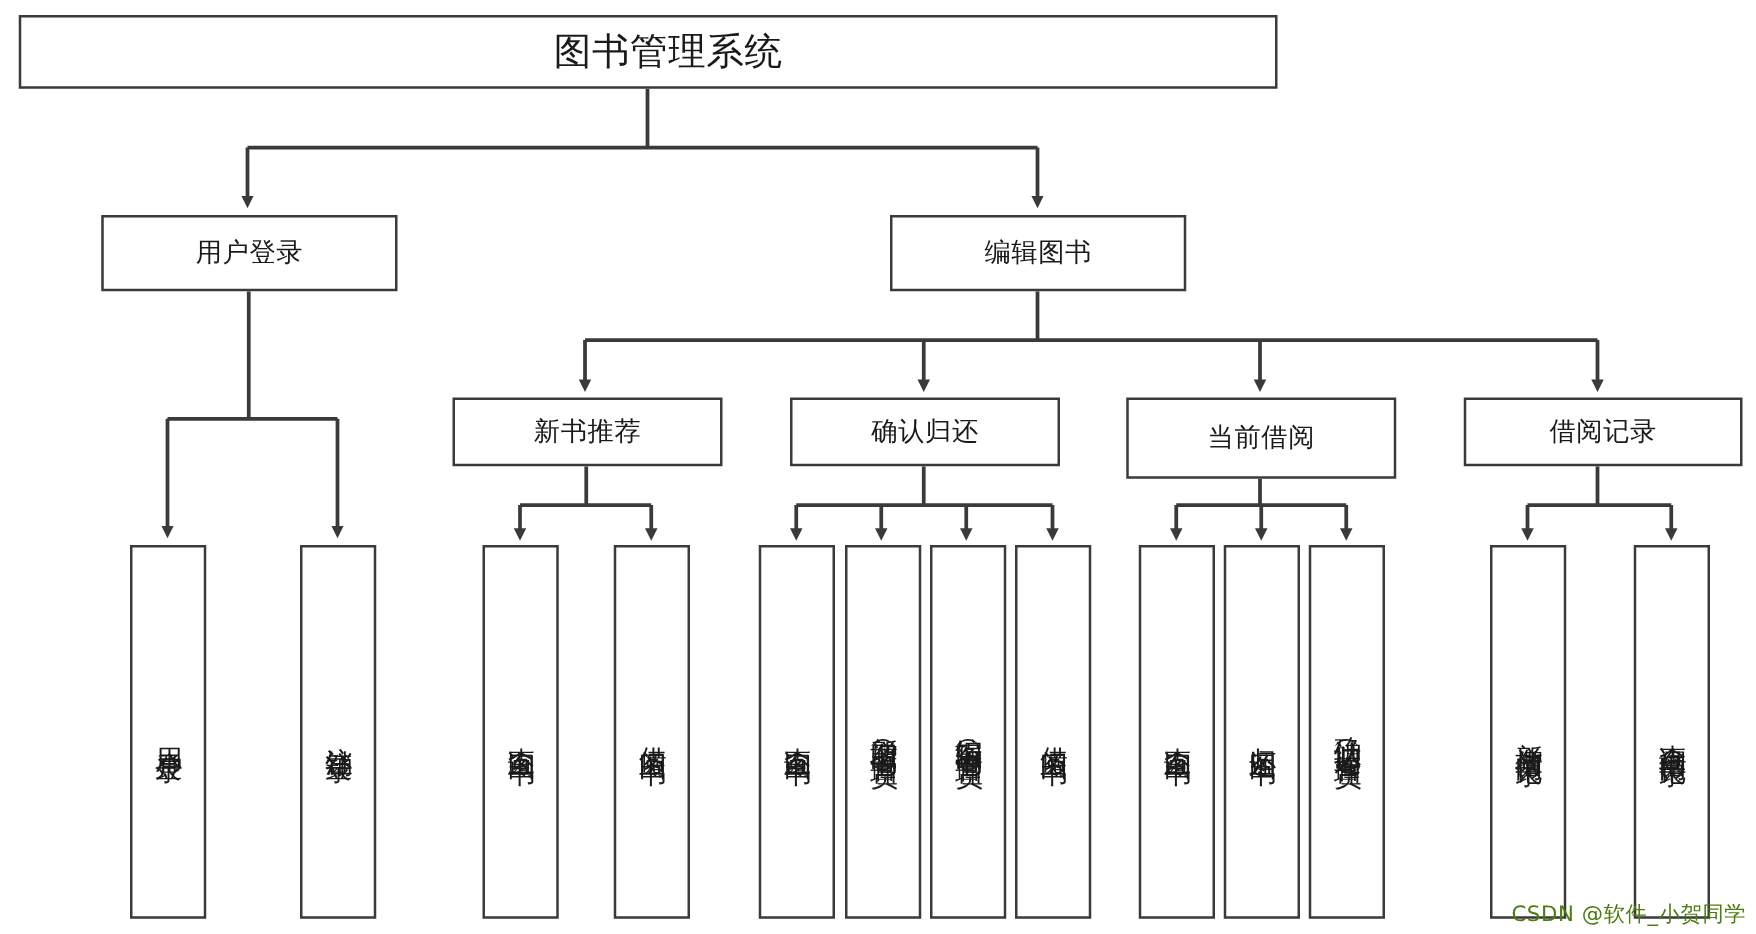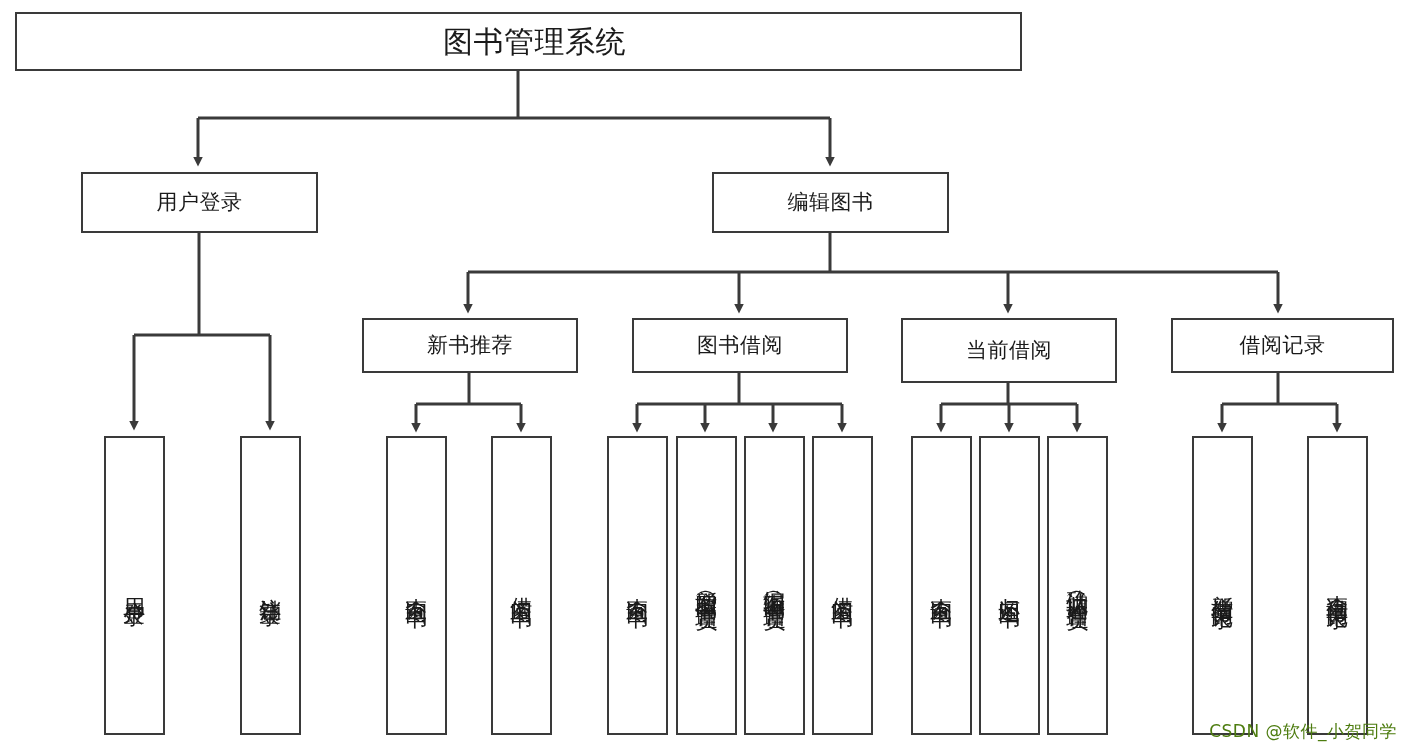--- a/index.html
+++ b/index.html
@@ -127,21 +127,21 @@
   </svg>
 
   <div class="node horizontal" id="root-node" style="left:15px; top:12px; width:1007px; height:59px;">图书管理系统</div>
 
   <div class="node horizontal" style="left:81px; top:172px; width:237px; height:61px;">用户登录</div>
 
   <div class="node horizontal" style="left:712px; top:172px; width:237px; height:61px;">编辑图书</div>
 
   <div class="node horizontal" style="left:362px; top:318px; width:216px; height:55px;">新书推荐</div>
 
-  <div class="node horizontal" style="left:632px; top:318px; width:216px; height:55px;">图书借阅</div>
+  <div class="node horizontal" style="left:632px; top:318px; width:216px; height:55px;">确认归还</div>
 
   <div class="node horizontal" style="left:901px; top:318px; width:216px; height:65px;">当前借阅</div>
 
   <div class="node horizontal" style="left:1171px; top:318px; width:223px; height:55px;">借阅记录</div>
 
   <div class="node vertical" style="left:104px; top:436px; width:61px; height:299px;">
     <span class="vlabel">用户登录</span>
   </div>
 
   <div class="node vertical" style="left:240px; top:436px; width:61px; height:299px;">

